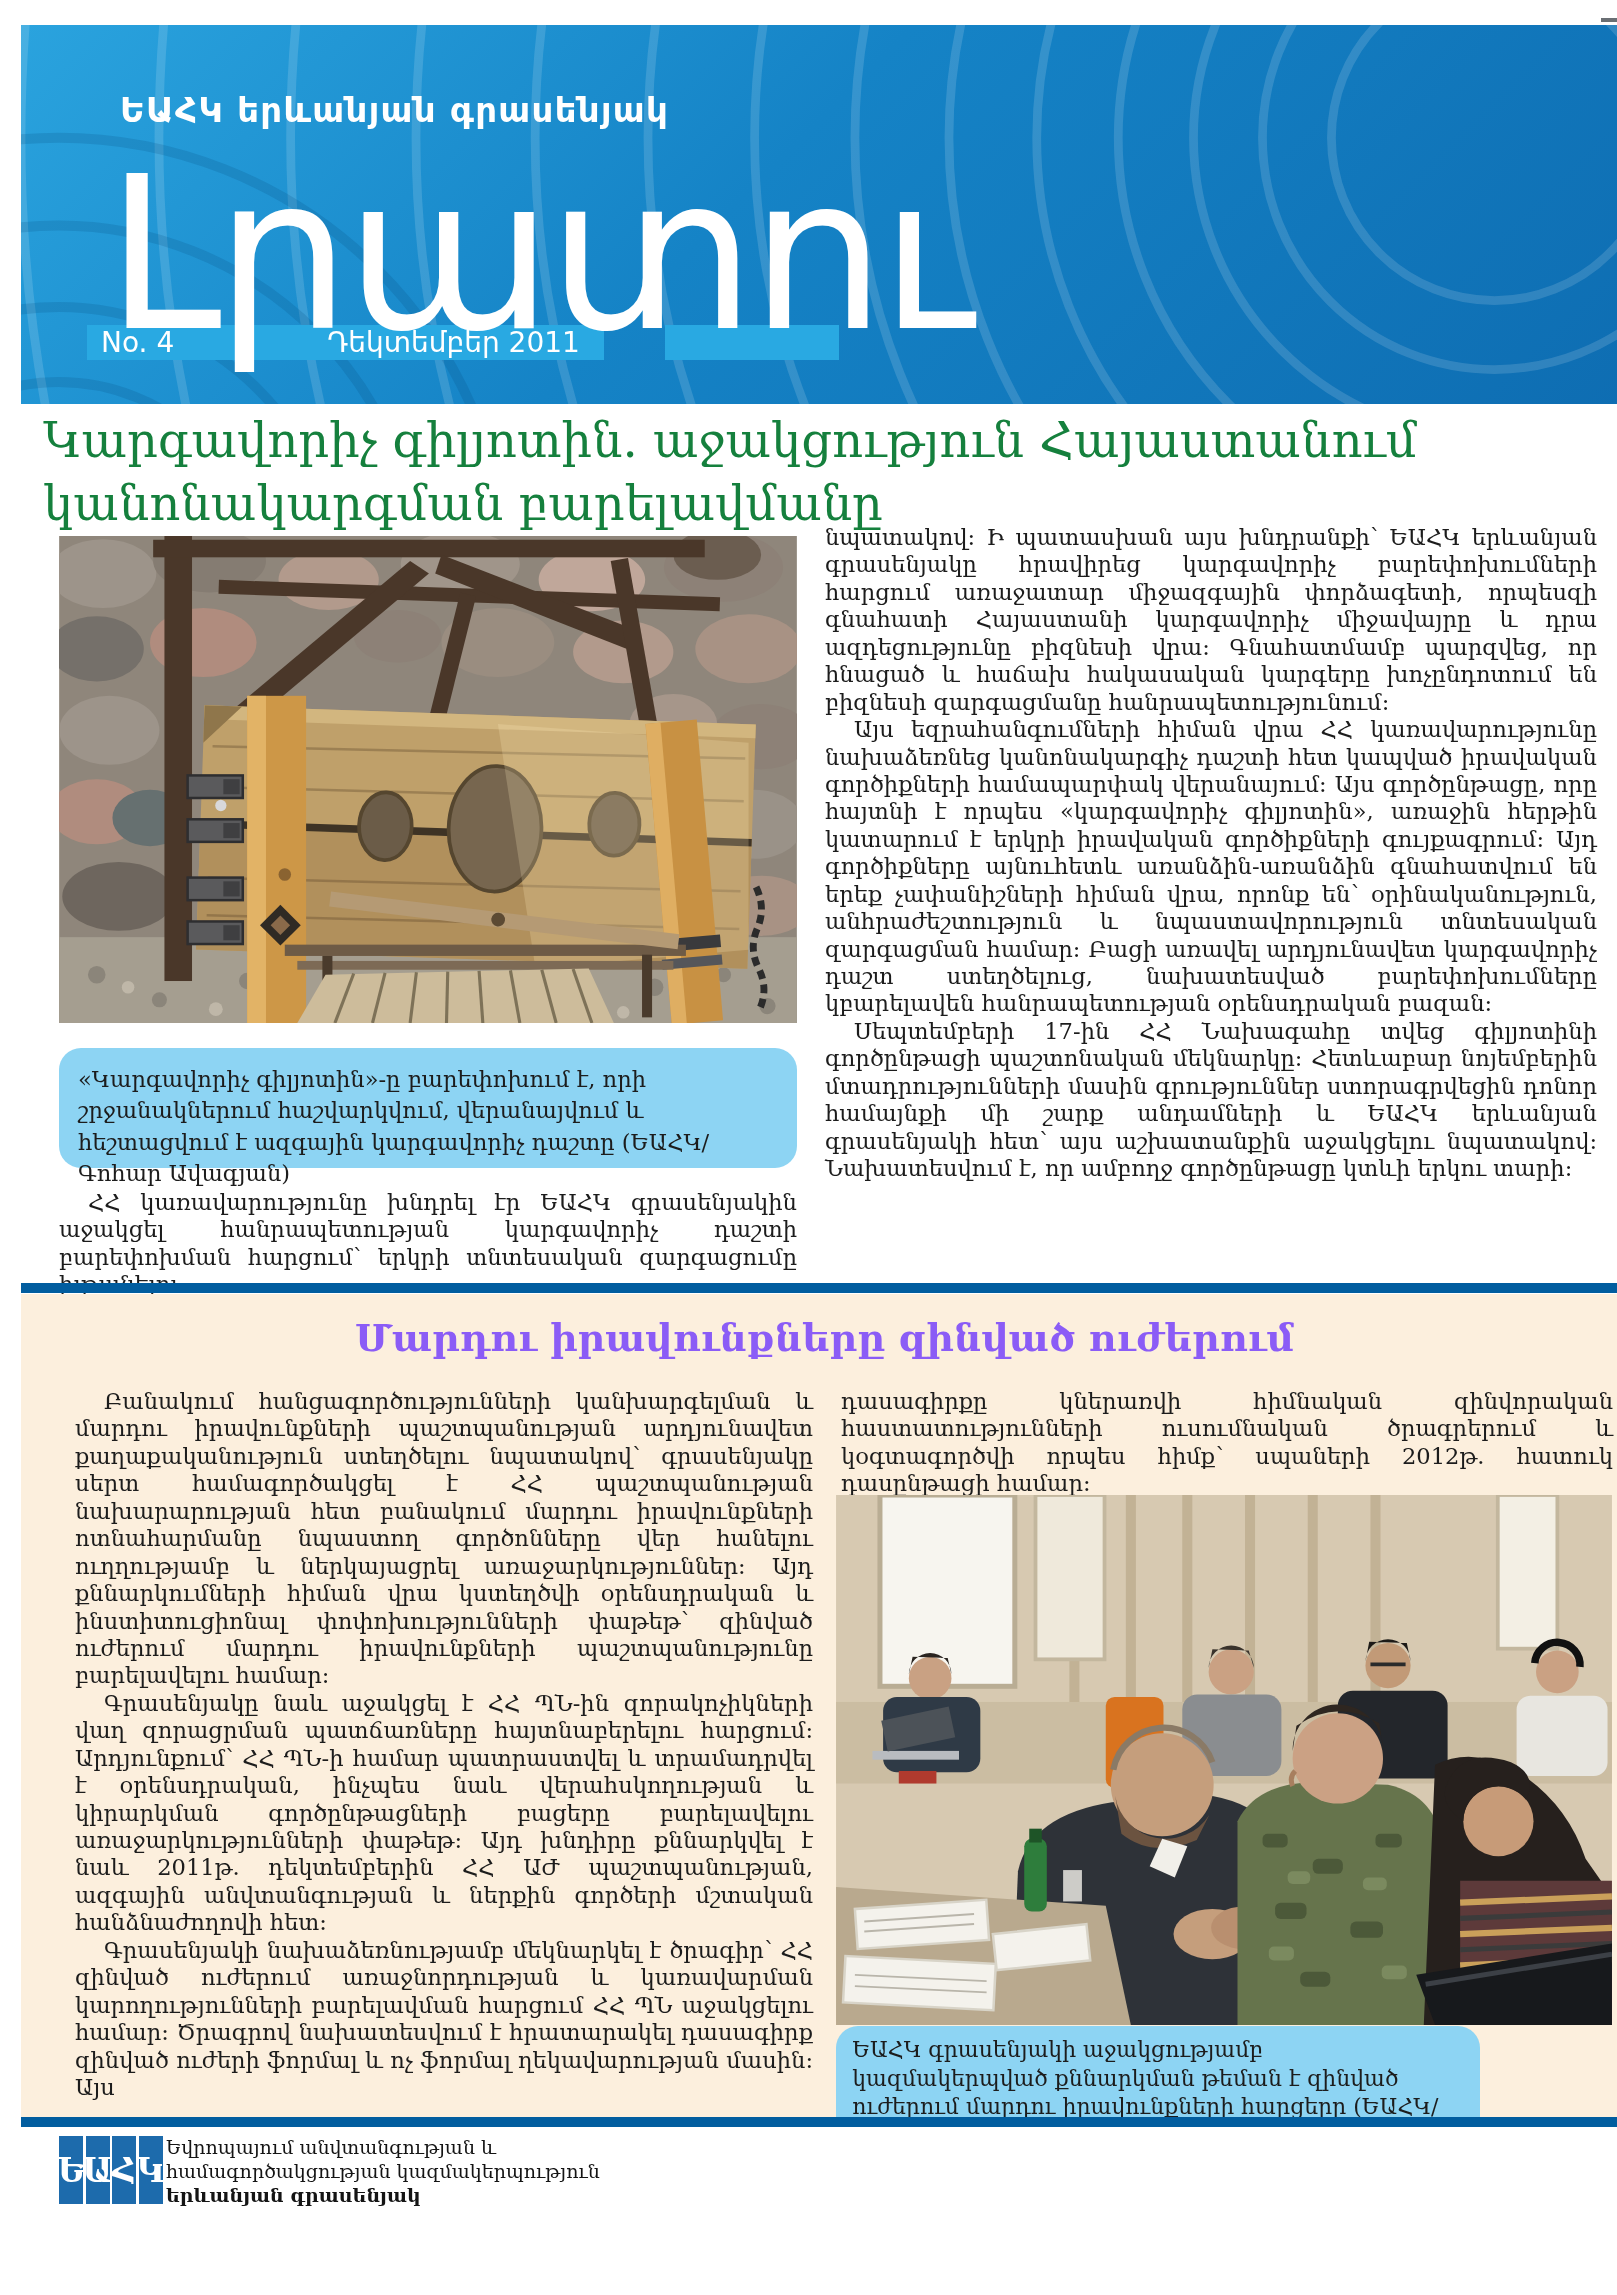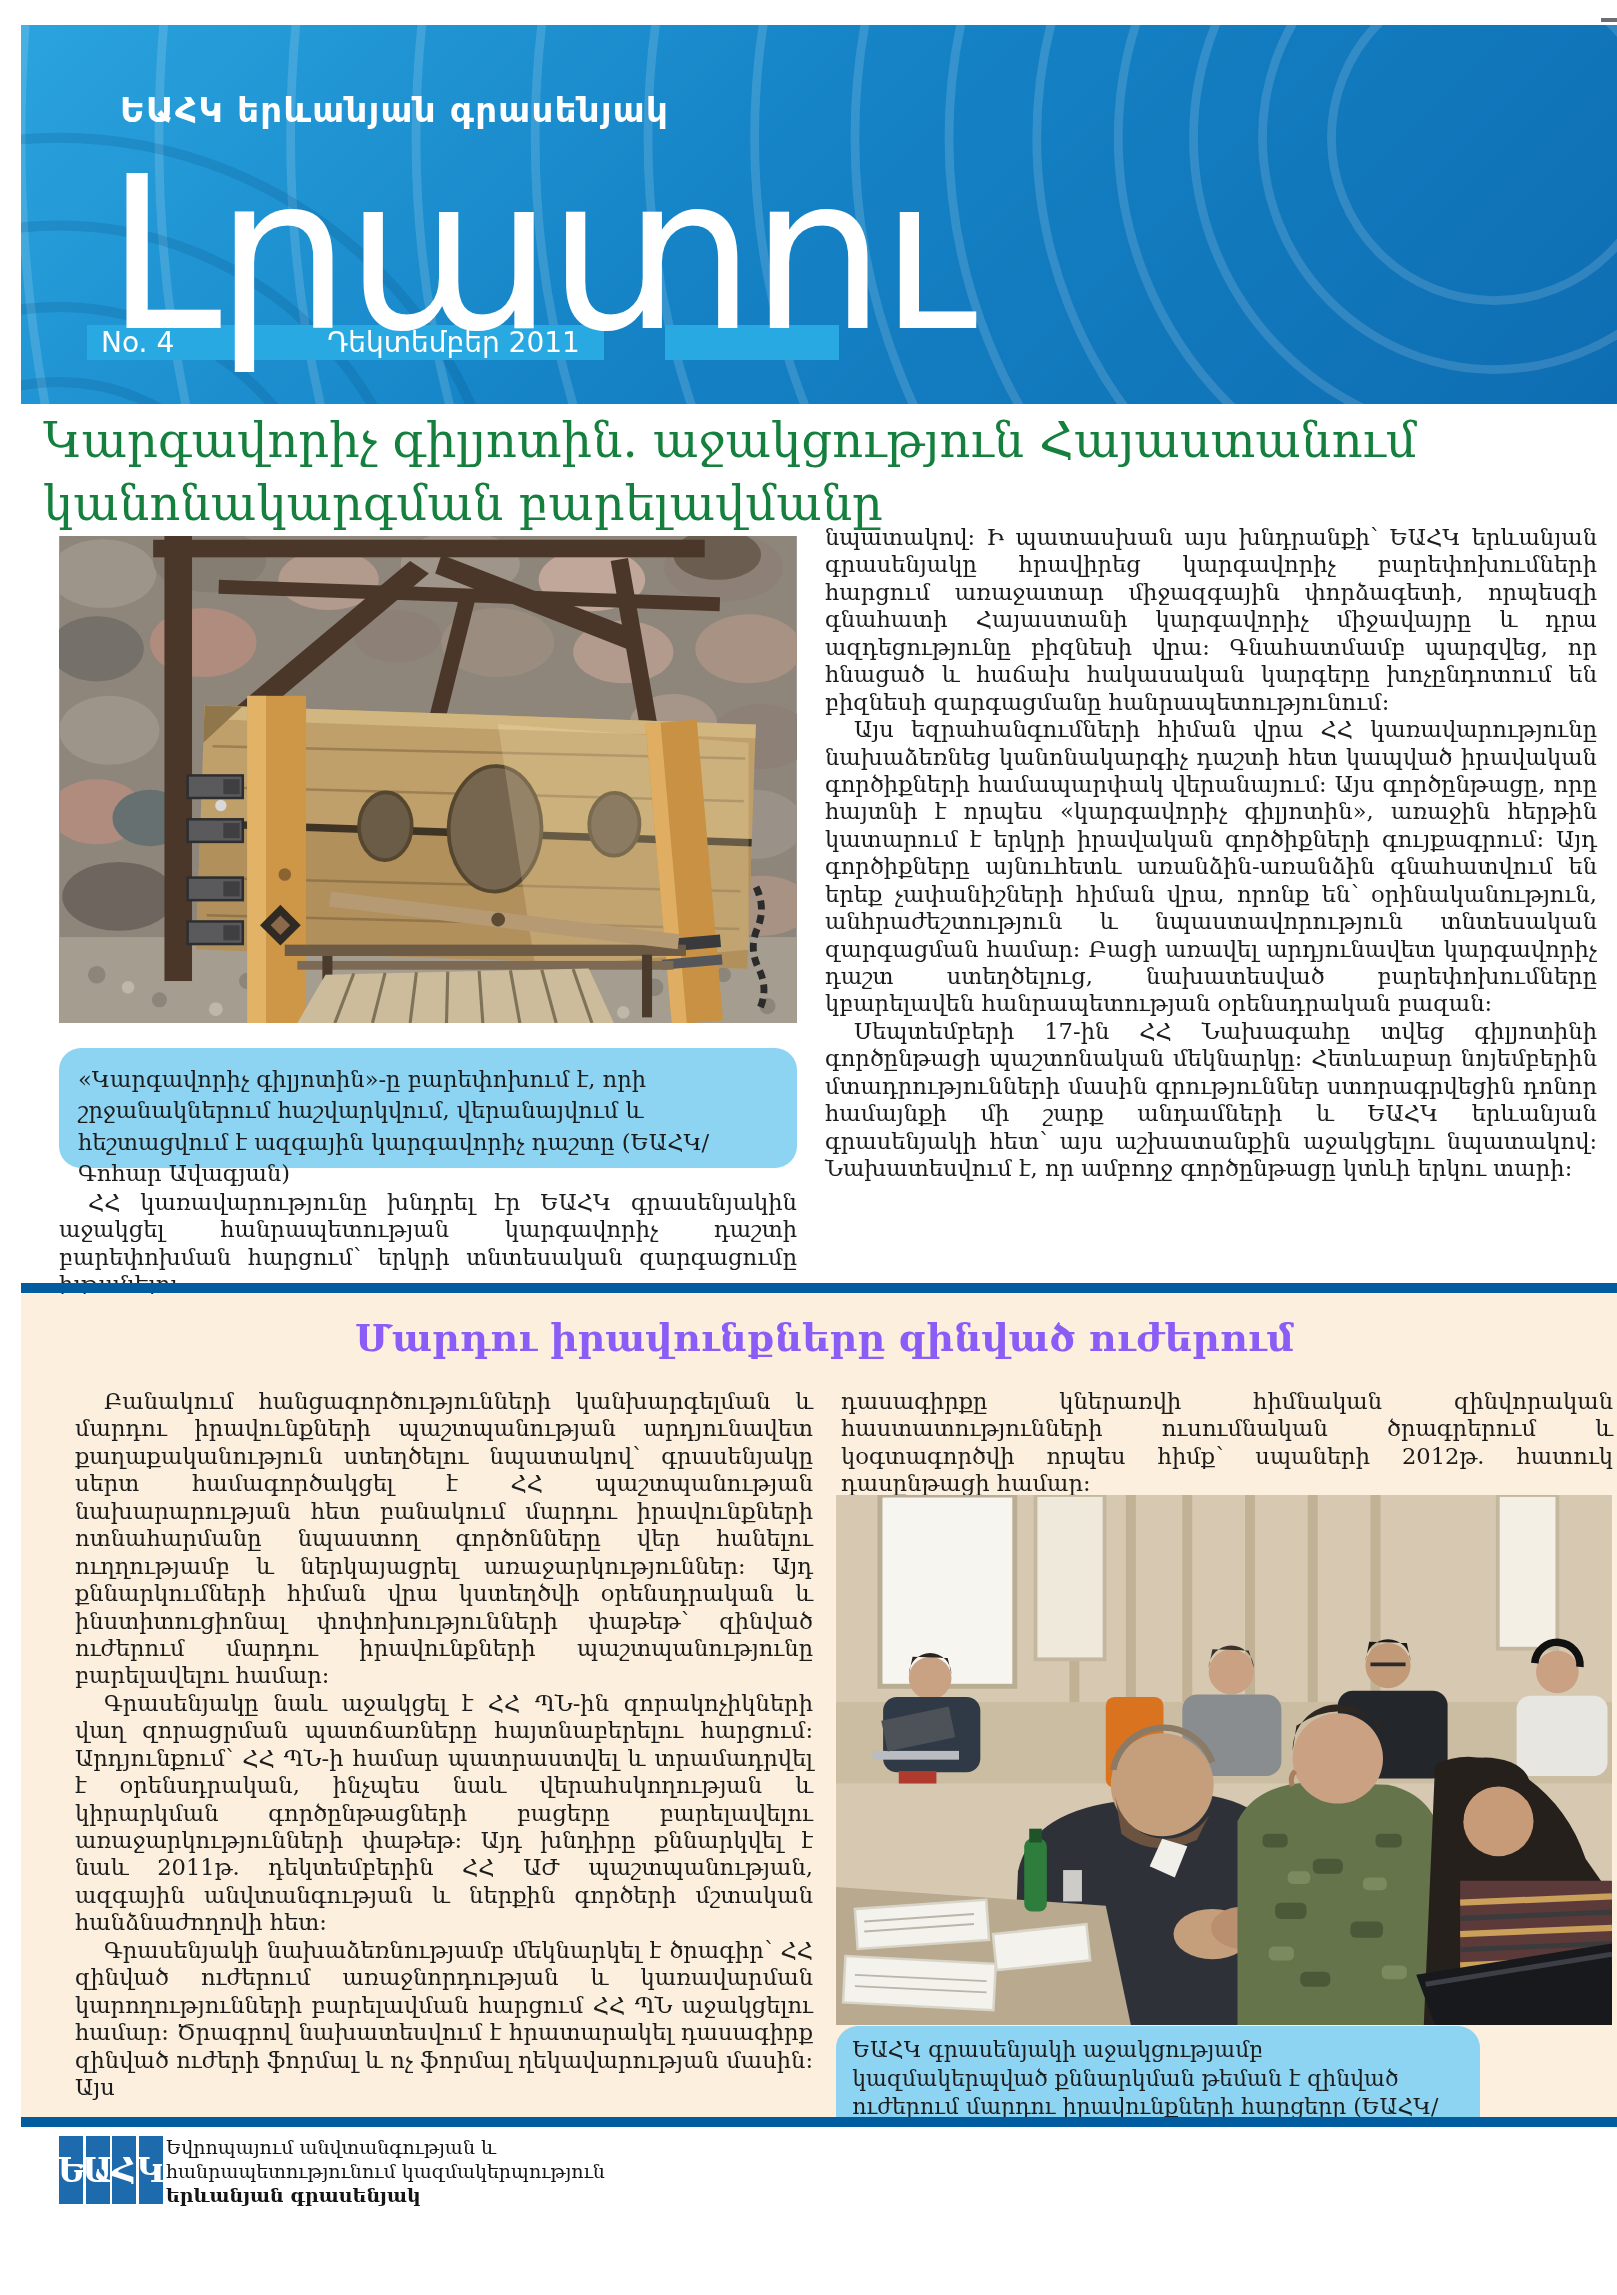--- a/index.html
+++ b/index.html
@@ -364,19 +364,19 @@
 
   <div class="abs footer">
     <div class="abs logo">
       <div class="sq">Ե</div>
       <div class="sq">Ա</div>
       <div class="sq">Հ</div>
       <div class="sq">Կ</div>
     </div>
     <div class="abs footer-text">
       <div>Եվրոպայում անվտանգության և</div>
-      <div>հանրապետությունում կազմակերպություն</div>
+      <div>համագործակցության կազմակերպություն</div>
       <div class="bold">երևանյան գրասենյակ</div>
     </div>
   </div>
 
 </div>
 
 
 </body></html>

